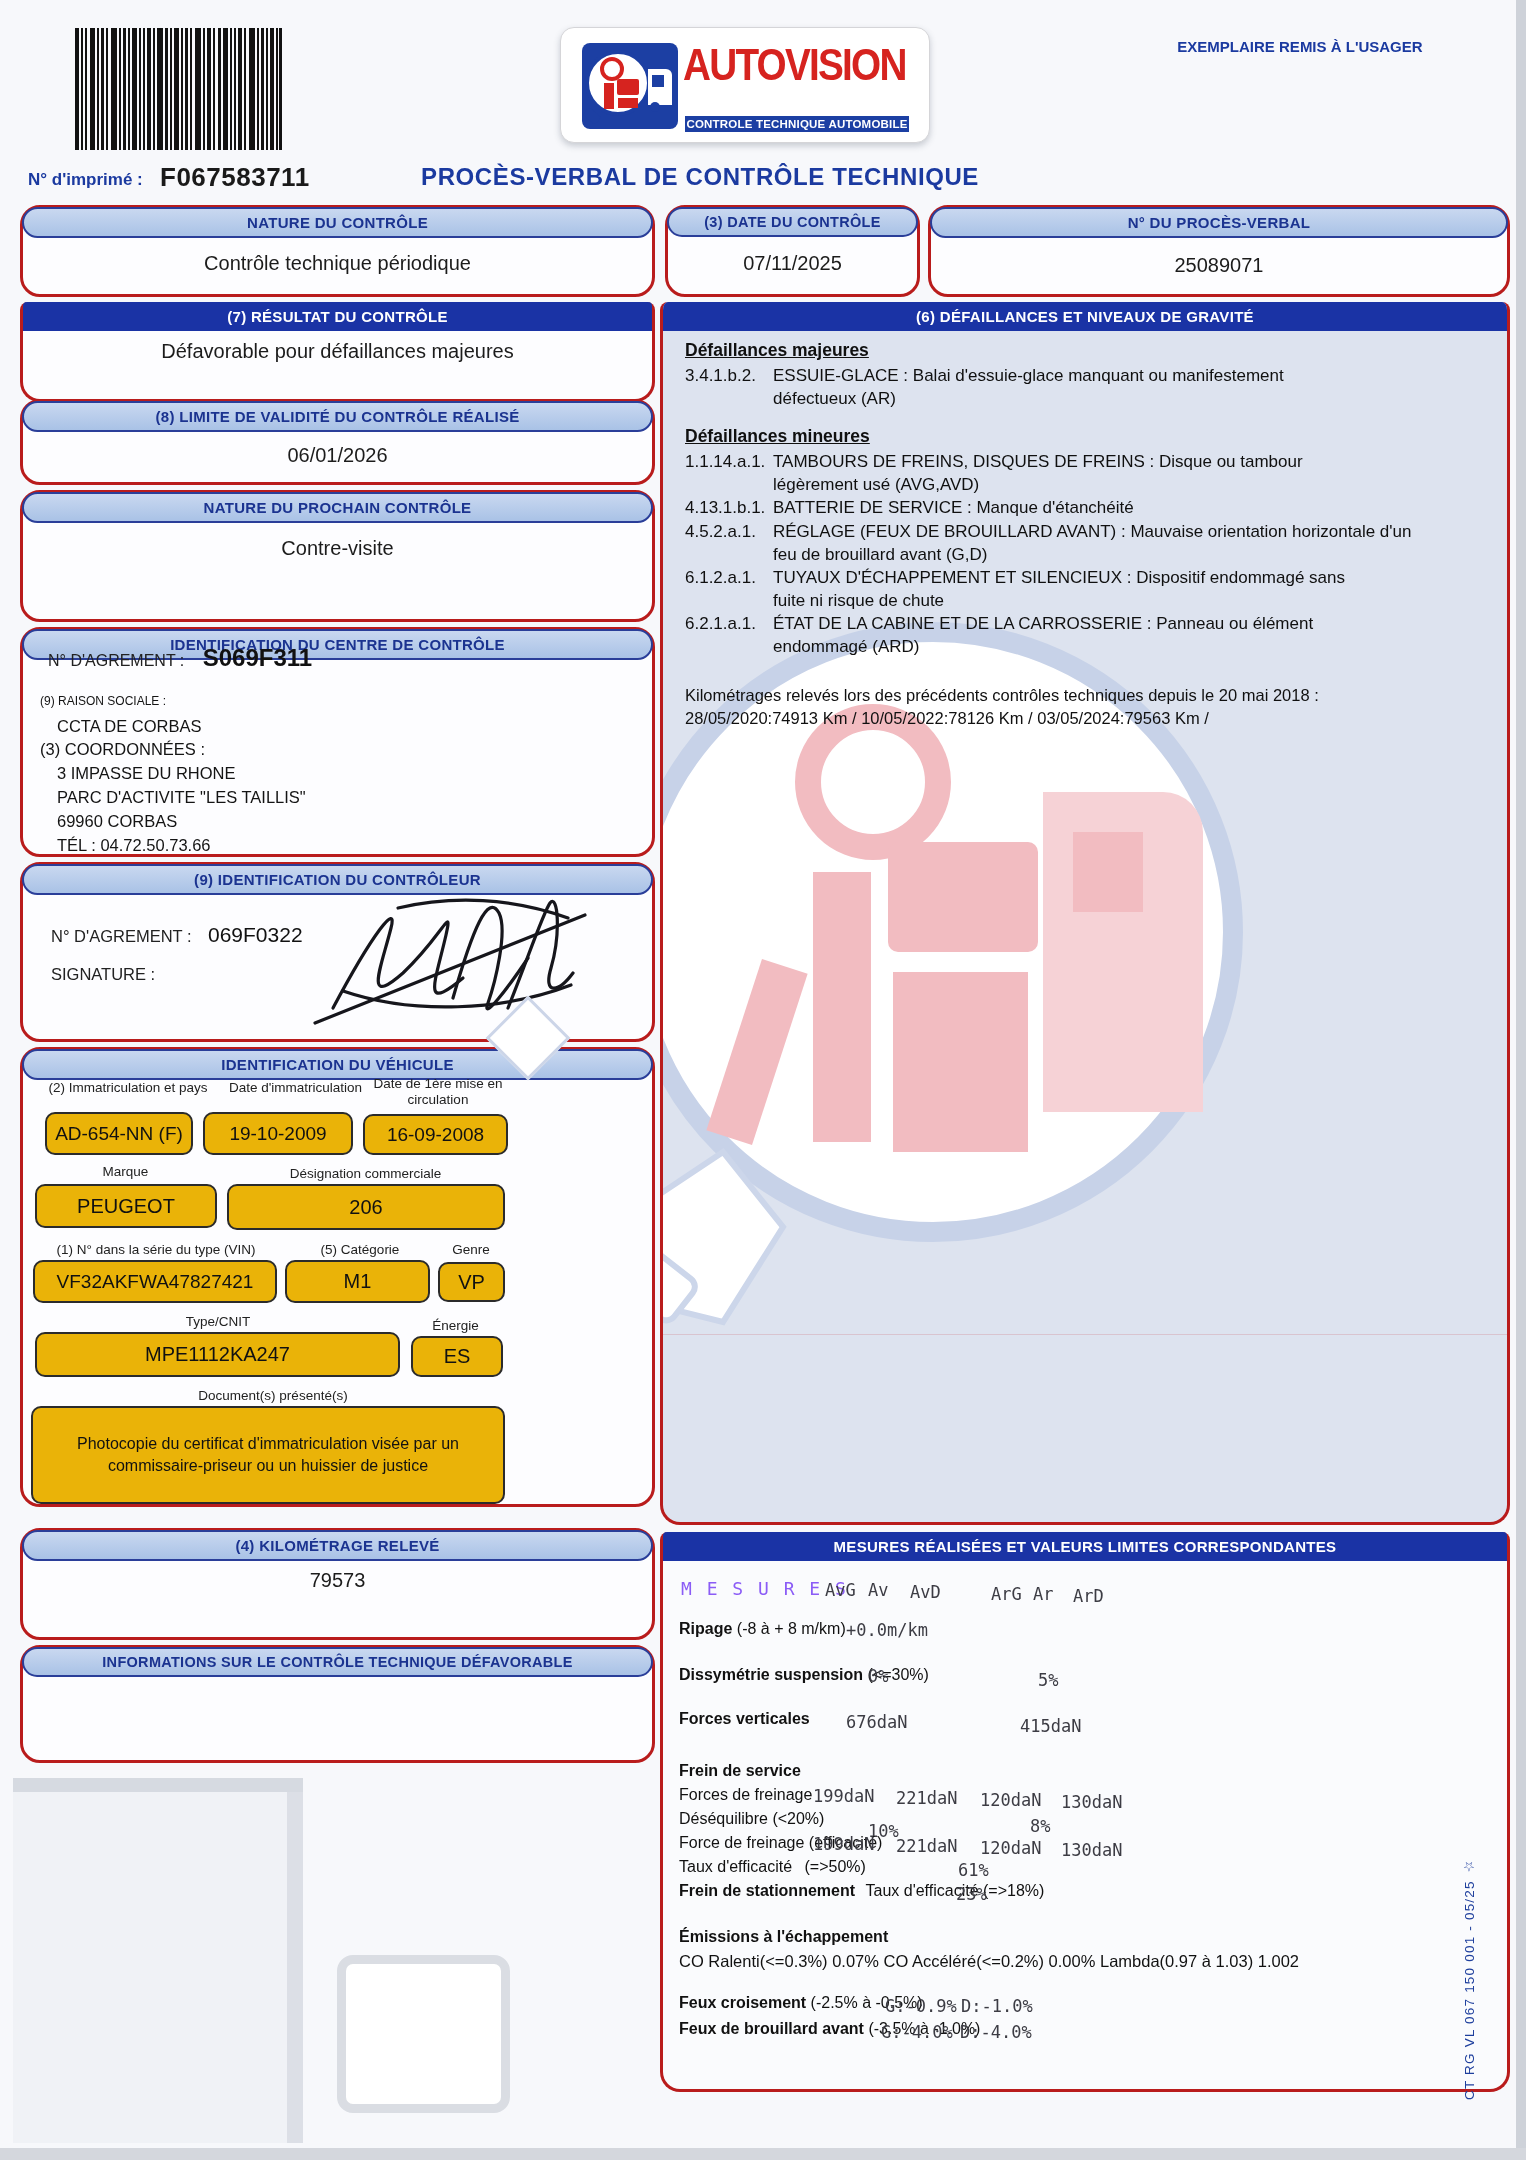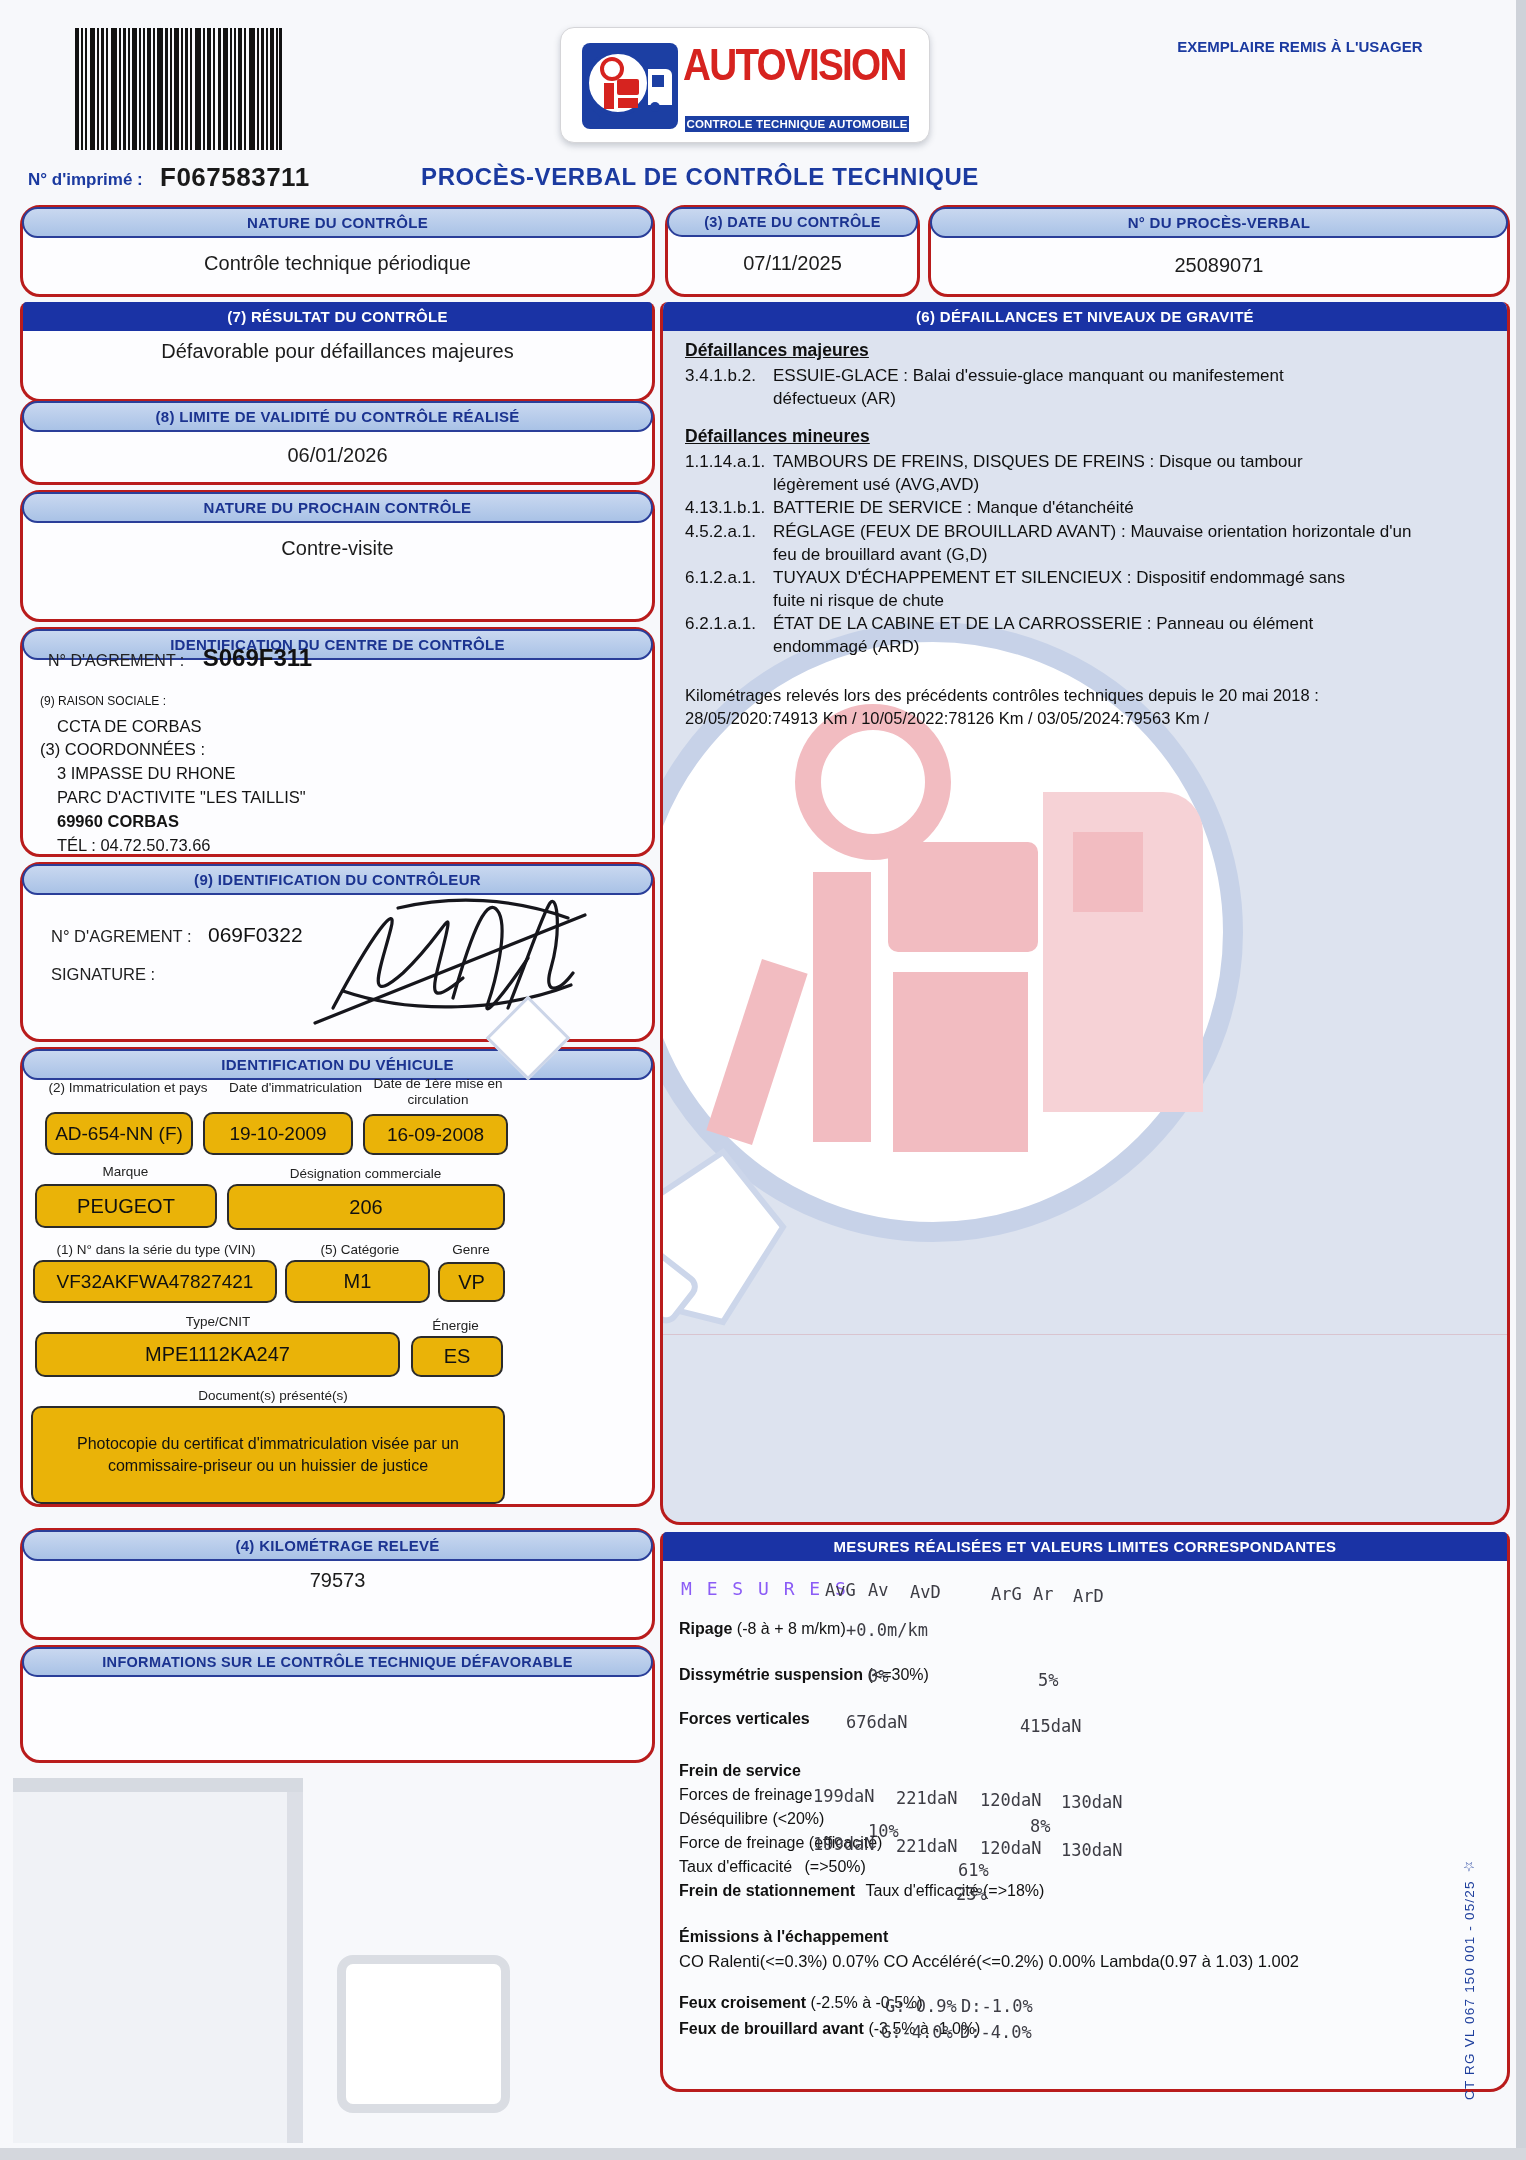--- a/index.html
+++ b/index.html
@@ -132,21 +132,21 @@
     <div class="bhead">IDENTIFICATION DU CENTRE DE CONTRÔLE</div>
     <div class="abs" style="left:25px;top:14px;">
       <span style="font-size:16px;color:#222;">N° D'AGREMENT :</span>
       <span style="font-size:24px;font-weight:bold;color:#111;margin-left:14px;">S069F311</span>
     </div>
     <div class="abs" style="left:17px;top:64px;font-size:12px;">(9) RAISON SOCIALE :</div>
     <div class="abs" style="left:34px;top:87px;font-size:16.5px;">CCTA DE CORBAS</div>
     <div class="abs" style="left:17px;top:110px;font-size:16.5px;">(3) COORDONNÉES :</div>
     <div class="abs" style="left:34px;top:134px;font-size:16.5px;">3 IMPASSE DU RHONE</div>
     <div class="abs" style="left:34px;top:158px;font-size:16.5px;">PARC D'ACTIVITE "LES TAILLIS"</div>
-    <div class="abs" style="left:34px;top:182px;font-size:16.5px;font-weight:bold;">69960 CORBAS</div>
+    <div class="abs" style="left:34px;top:182px;font-size:16.5px;">69960 CORBAS</div>
     <div class="abs" style="left:34px;top:206px;font-size:16.5px;">TÉL : 04.72.50.73.66</div>
   </div>
 
   <div class="box" style="left:20px;top:862px;width:635px;height:180px;">
     <div class="bhead">(9) IDENTIFICATION DU CONTRÔLEUR</div>
     <div class="abs" style="left:28px;top:58px;">
       <span style="font-size:16.5px;color:#222;">N° D'AGREMENT :</span>
       <span style="font-size:21px;color:#111;margin-left:12px;">069F0322</span>
     </div>
     <div class="abs" style="left:28px;top:100px;font-size:16.5px;color:#222;">SIGNATURE :</div>

